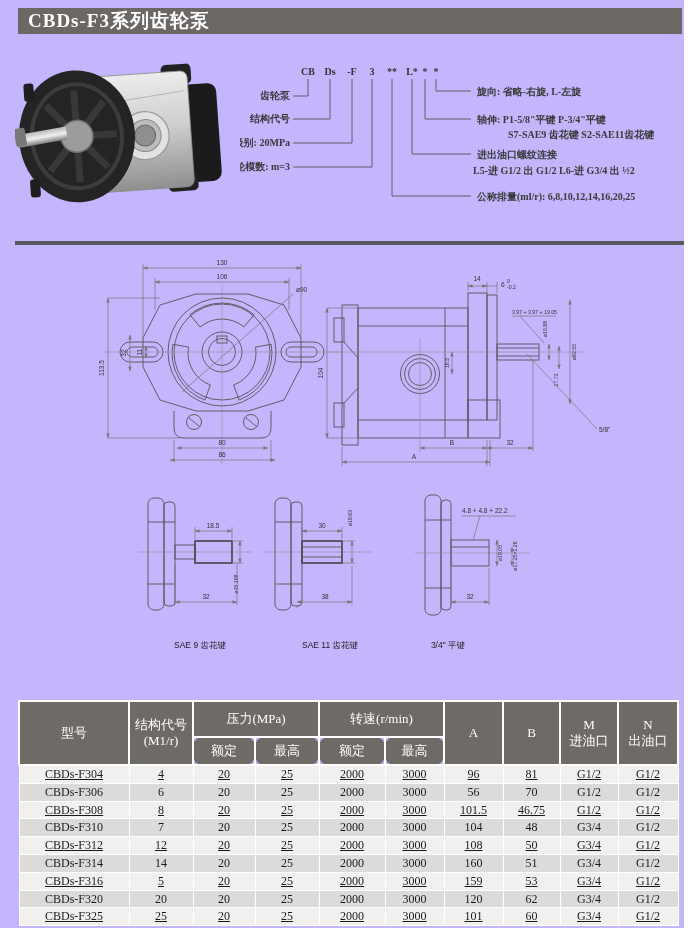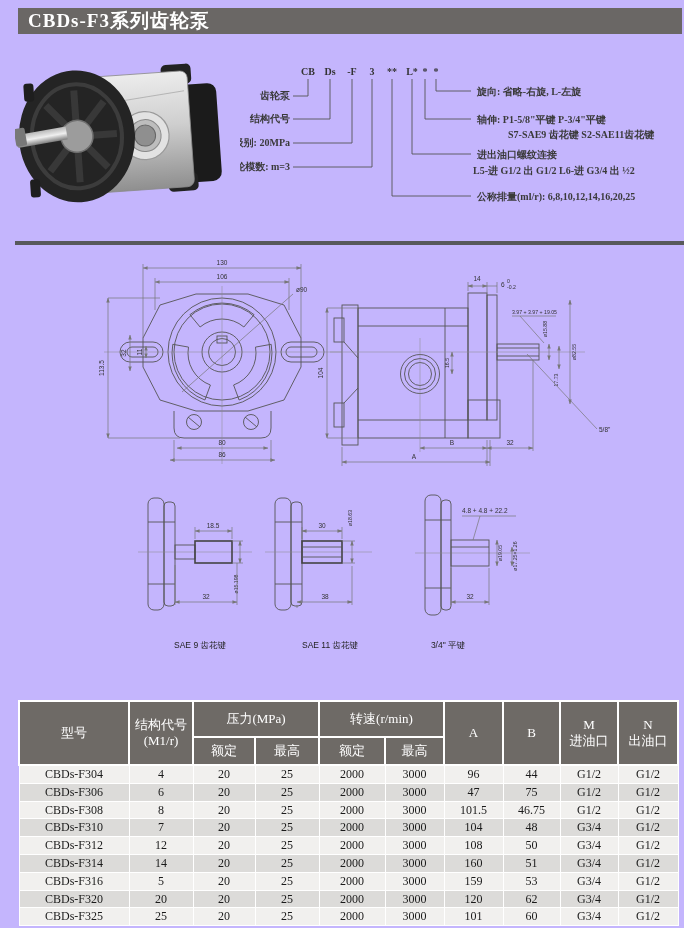--- a/index.html
+++ b/index.html
@@ -20,24 +20,24 @@
   .shaft-lbl{font-size:8.5px;fill:#222;}
   .dline{stroke:#777;stroke-width:0.7;}
   .oline{stroke:#555;stroke-width:0.9;fill:none;}
   .oline-thick{stroke:#444;stroke-width:1.6;fill:none;}
   .cline{stroke:#888;stroke-width:0.5;}
   .spec-table{position:absolute;left:18px;top:700px;border-collapse:collapse;table-layout:fixed;
               font-family:"Liberation Serif",serif;}
   .spec-table th{background:#6e6a66;color:#fff;font-weight:normal;font-size:13px;
                  border:2px solid #fff;padding:0;text-align:center;white-space:pre-line;line-height:1.25;}
   .spec-table thead tr:first-child th{height:34px;}
-  .spec-table thead tr:last-child th{height:26px;}
+  .spec-table thead tr:last-child th{height:26px;border-radius:9px;}
   .spec-table td{font-size:12px;color:#1a1a1a;text-align:center;border:1px solid #fff;
                  padding:0;height:16.8px;line-height:16.8px;}
-  .spec-table tr.odd td{background:#f1f0ee;}
+  .spec-table tr.odd td{background:#f1f0ee;text-decoration:underline;}
   .spec-table tr.even td{background:#dcdbd9;}
 </style>
 </head>
 <body>
 
 <div class="page">
 
   <div class="title-bar">CBDs-F3系列齿轮泵</div>
 
   <svg class="photo-svg" width="220" height="160" viewBox="0 0 220 160">
@@ -338,33 +338,33 @@
     </thead>
     <tbody>
         <tr class="odd">
           <td>CBDs-F304</td>
           <td>4</td>
           <td>20</td>
           <td>25</td>
           <td>2000</td>
           <td>3000</td>
           <td>96</td>
-          <td>44</td>
+          <td>81</td>
           <td>G1/2</td>
           <td>G1/2</td>
         </tr>
         <tr class="even">
           <td>CBDs-F306</td>
           <td>6</td>
           <td>20</td>
           <td>25</td>
           <td>2000</td>
           <td>3000</td>
-          <td>47</td>
-          <td>75</td>
+          <td>56</td>
+          <td>70</td>
           <td>G1/2</td>
           <td>G1/2</td>
         </tr>
         <tr class="odd">
           <td>CBDs-F308</td>
           <td>8</td>
           <td>20</td>
           <td>25</td>
           <td>2000</td>
           <td>3000</td>

